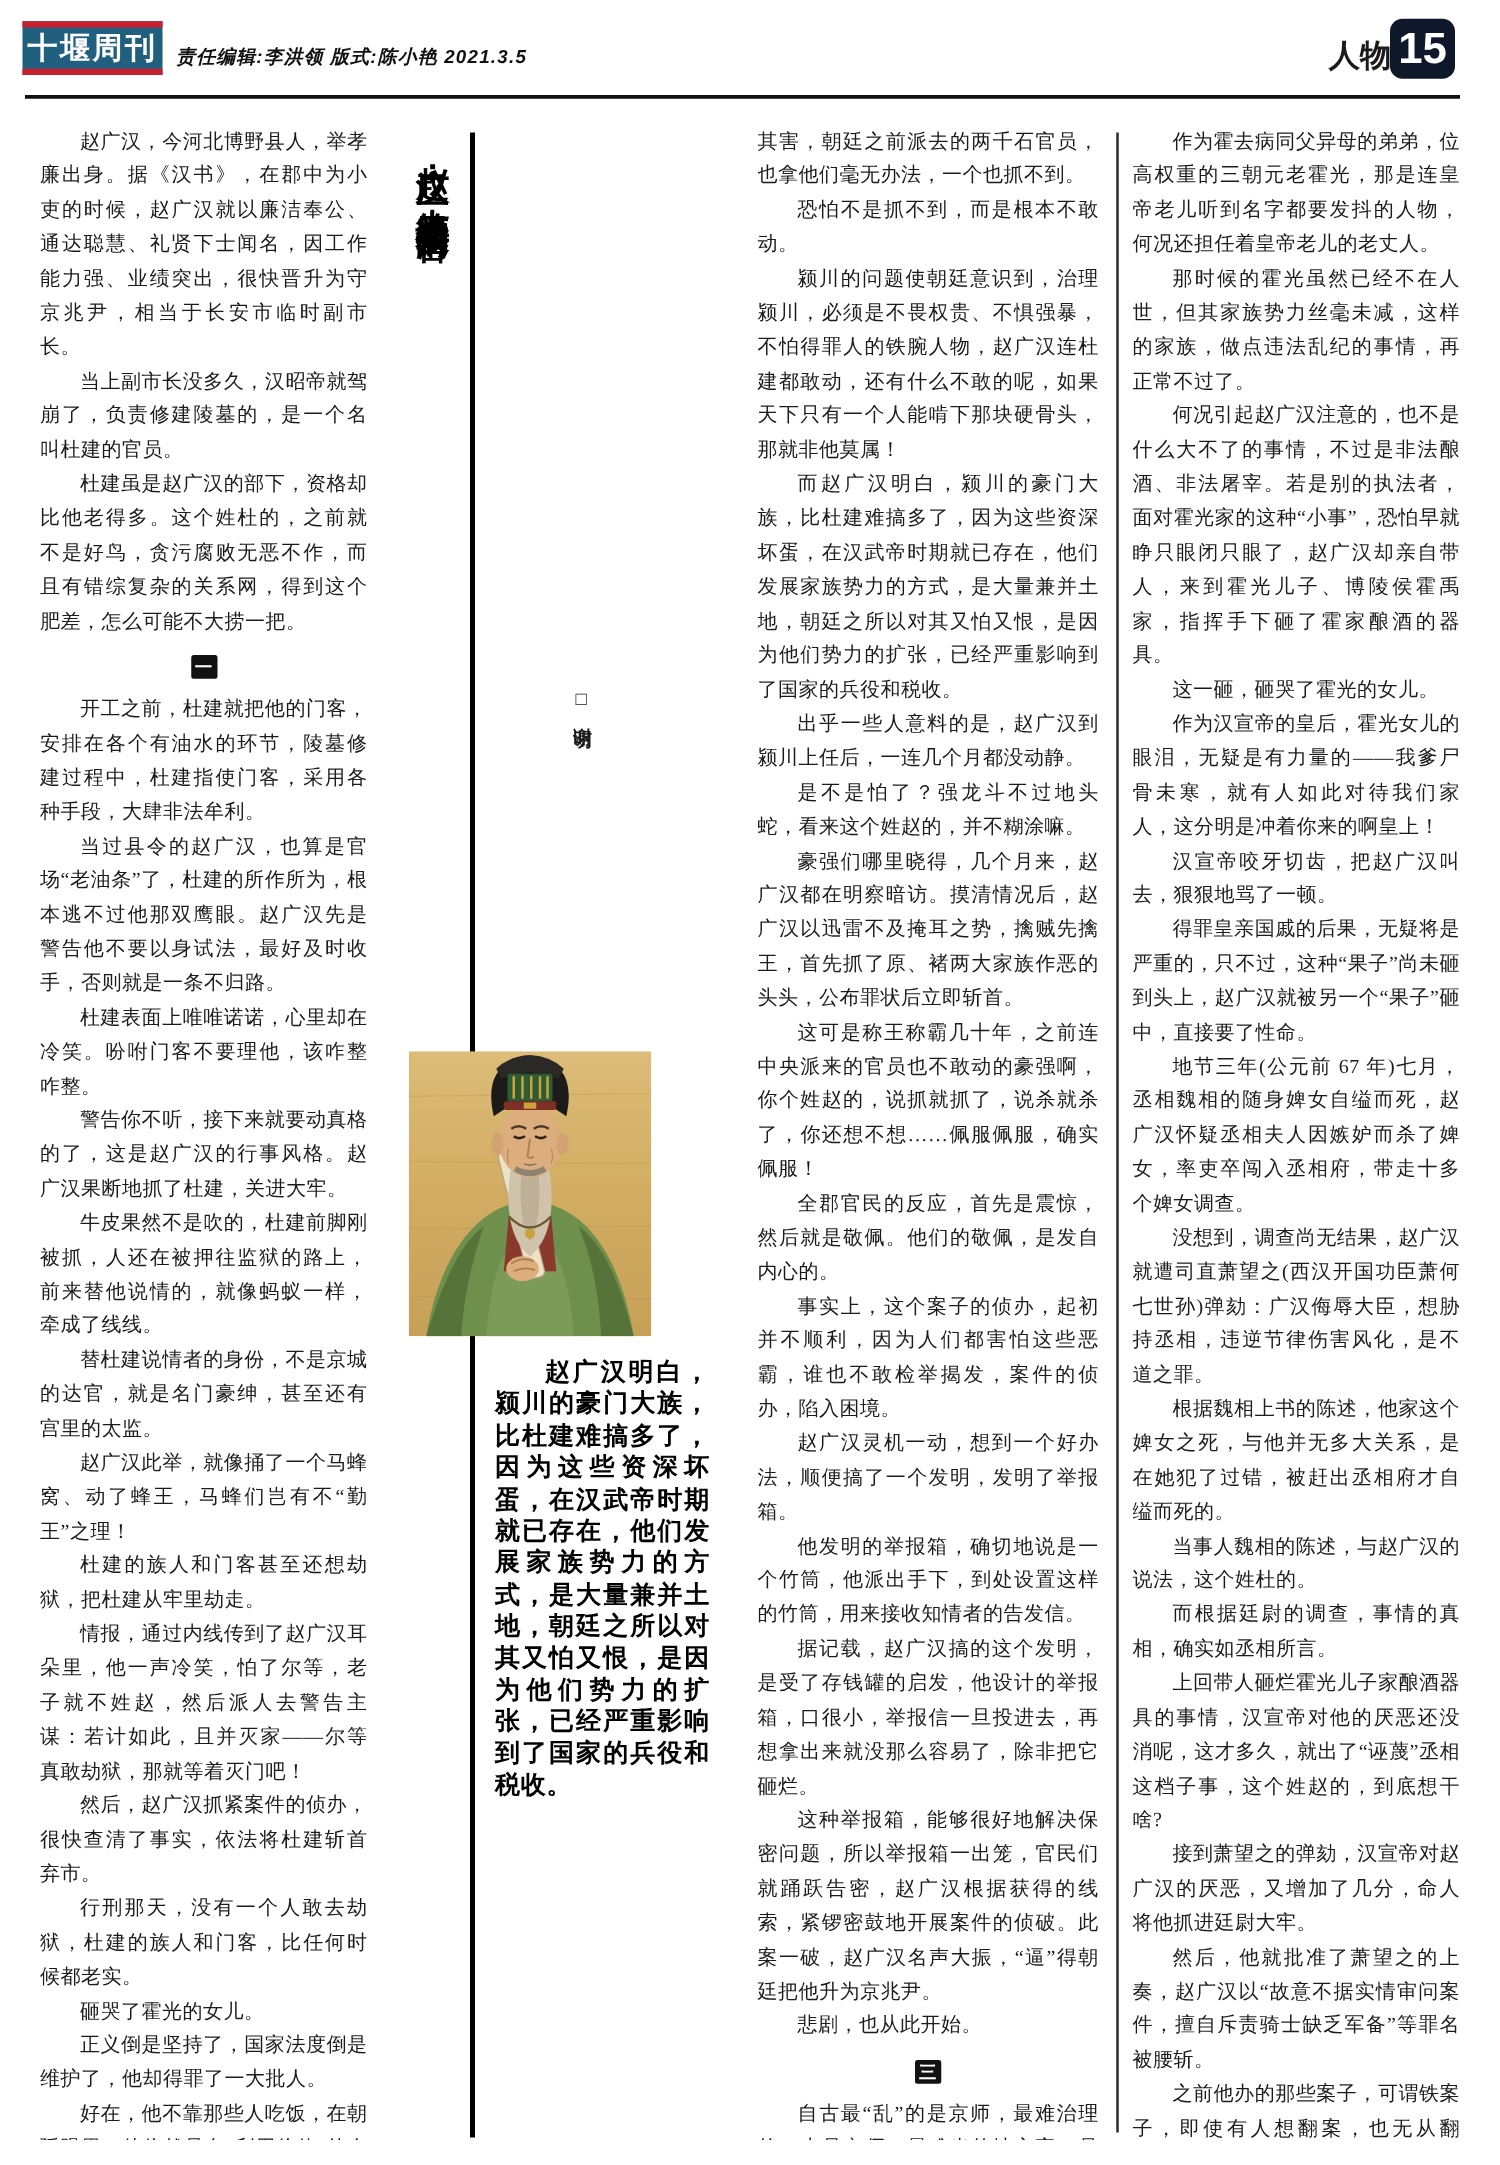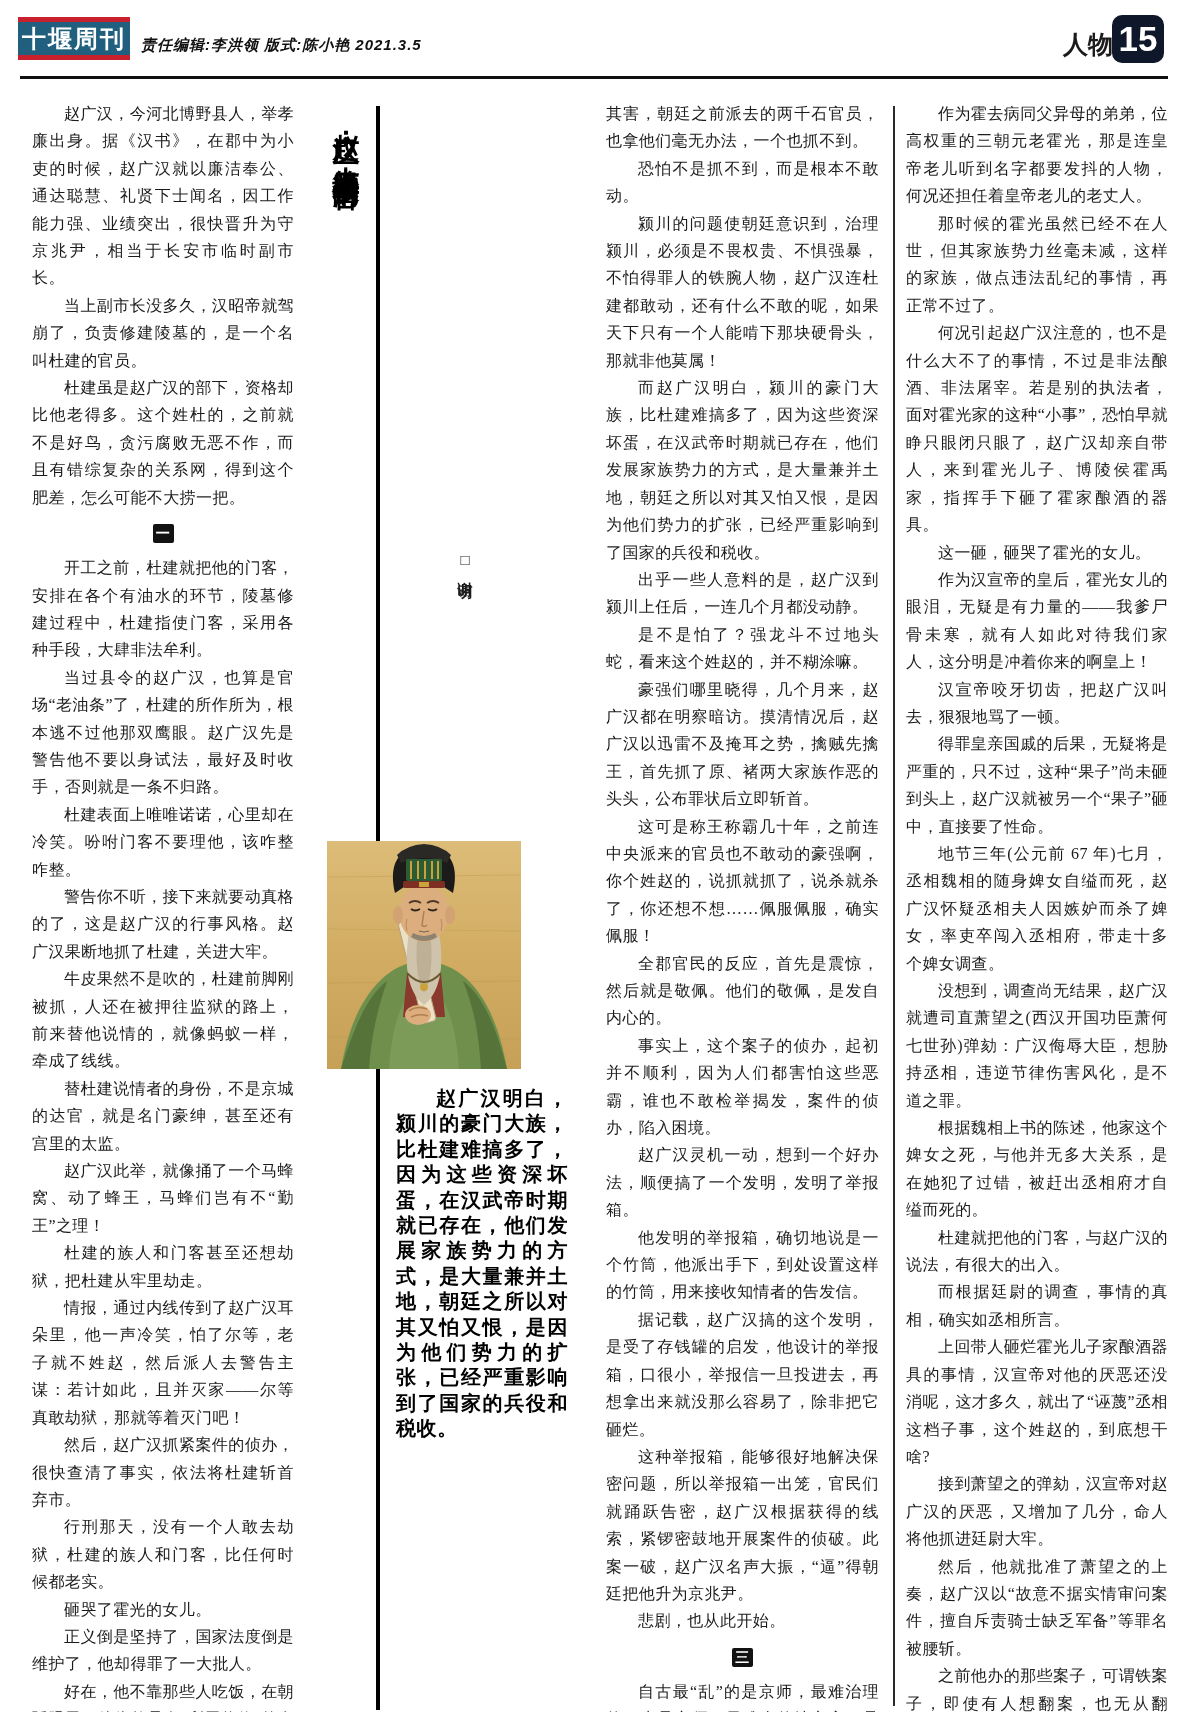--- a/index.html
+++ b/index.html
@@ -2,21 +2,21 @@
 <html><head>
 <meta charset="utf-8">
 <style>
   html,body{margin:0;padding:0;background:#ffffff;}
   .page{position:relative;width:1200px;height:1732px;background:#fff;overflow:hidden;
         font-family:"Liberation Serif","DejaVu Serif",serif;color:#1b1b1b;}
 
   
   .logo{position:absolute;left:18px;top:17px;width:112px;height:33px;background:#20607e;
         border-top:5px solid #c8202c;border-bottom:5px solid #c8202c;
-        display:flex;align-items:flex-end;justify-content:center;}
+        display:flex;align-items:flex-start;justify-content:center;}
   .logo-text{color:#fff;font-weight:bold;font-size:24px;letter-spacing:2px;
         font-family:"Liberation Sans","DejaVu Sans",sans-serif;}
   .meta{position:absolute;left:141px;top:36px;font-size:15px;font-weight:bold;font-style:italic;
         letter-spacing:1px;font-family:"Liberation Sans","DejaVu Sans",sans-serif;color:#111;text-align:center;}
   .section-label{position:absolute;left:1063px;top:28px;font-size:25px;font-weight:bold;
         font-family:Liberation Sans, sans-serif;}
   .page-num{position:absolute;left:1112px;top:15px;width:52px;height:48px;background:#0f172a;
         border-radius:10px;color:#fff;font-size:35px;font-weight:bold;
         display:flex;align-items:center;justify-content:center;
         font-family:"Liberation Sans","DejaVu Sans",sans-serif;}
@@ -178,21 +178,21 @@
       <div class="para">作为霍去病同父异母的弟弟，位高权重的三朝元老霍光，那是连皇帝老儿听到名字都要发抖的人物，何况还担任着皇帝老儿的老丈人。</div>
       <div class="para">那时候的霍光虽然已经不在人世，但其家族势力丝毫未减，这样的家族，做点违法乱纪的事情，再正常不过了。</div>
       <div class="para">何况引起赵广汉注意的，也不是什么大不了的事情，不过是非法酿酒、非法屠宰。若是别的执法者，面对霍光家的这种“小事”，恐怕早就睁只眼闭只眼了，赵广汉却亲自带人，来到霍光儿子、博陵侯霍禹家，指挥手下砸了霍家酿酒的器具。</div>
       <div class="para">这一砸，砸哭了霍光的女儿。</div>
       <div class="para">作为汉宣帝的皇后，霍光女儿的眼泪，无疑是有力量的——我爹尸骨未寒，就有人如此对待我们家人，这分明是冲着你来的啊皇上！</div>
       <div class="para">汉宣帝咬牙切齿，把赵广汉叫去，狠狠地骂了一顿。</div>
       <div class="para">得罪皇亲国戚的后果，无疑将是严重的，只不过，这种“果子”尚未砸到头上，赵广汉就被另一个“果子”砸中，直接要了性命。</div>
       <div class="para">地节三年(公元前 67 年)七月，丞相魏相的随身婢女自缢而死，赵广汉怀疑丞相夫人因嫉妒而杀了婢女，率吏卒闯入丞相府，带走十多个婢女调查。</div>
       <div class="para">没想到，调查尚无结果，赵广汉就遭司直萧望之(西汉开国功臣萧何七世孙)弹劾：广汉侮辱大臣，想胁持丞相，违逆节律伤害风化，是不道之罪。</div>
       <div class="para">根据魏相上书的陈述，他家这个婢女之死，与他并无多大关系，是在她犯了过错，被赶出丞相府才自缢而死的。</div>
-      <div class="para">杜建就把他的门客，与赵广汉的说法，有很大的出入。</div>
+      <div class="para">当事人魏相的陈述，与赵广汉的说法，这个姓杜的。</div>
       <div class="para">而根据廷尉的调查，事情的真相，确实如丞相所言。</div>
       <div class="para">上回带人砸烂霍光儿子家酿酒器具的事情，汉宣帝对他的厌恶还没消呢，这才多久，就出了“诬蔑”丞相这档子事，这个姓赵的，到底想干啥?</div>
       <div class="para">接到萧望之的弹劾，汉宣帝对赵广汉的厌恶，又增加了几分，命人将他抓进廷尉大牢。</div>
       <div class="para">然后，他就批准了萧望之的上奏，赵广汉以“故意不据实情审问案件，擅自斥责骑士缺乏军备”等罪名被腰斩。</div>
       <div class="para">之前他办的那些案子，可谓铁案子，即使有人想翻案，也无从翻起，没想到这一次草率了，不够谨慎，被人抓住把柄，来了个一击而中。</div>
     </div>
 
 </div>
 
 </body></html>

